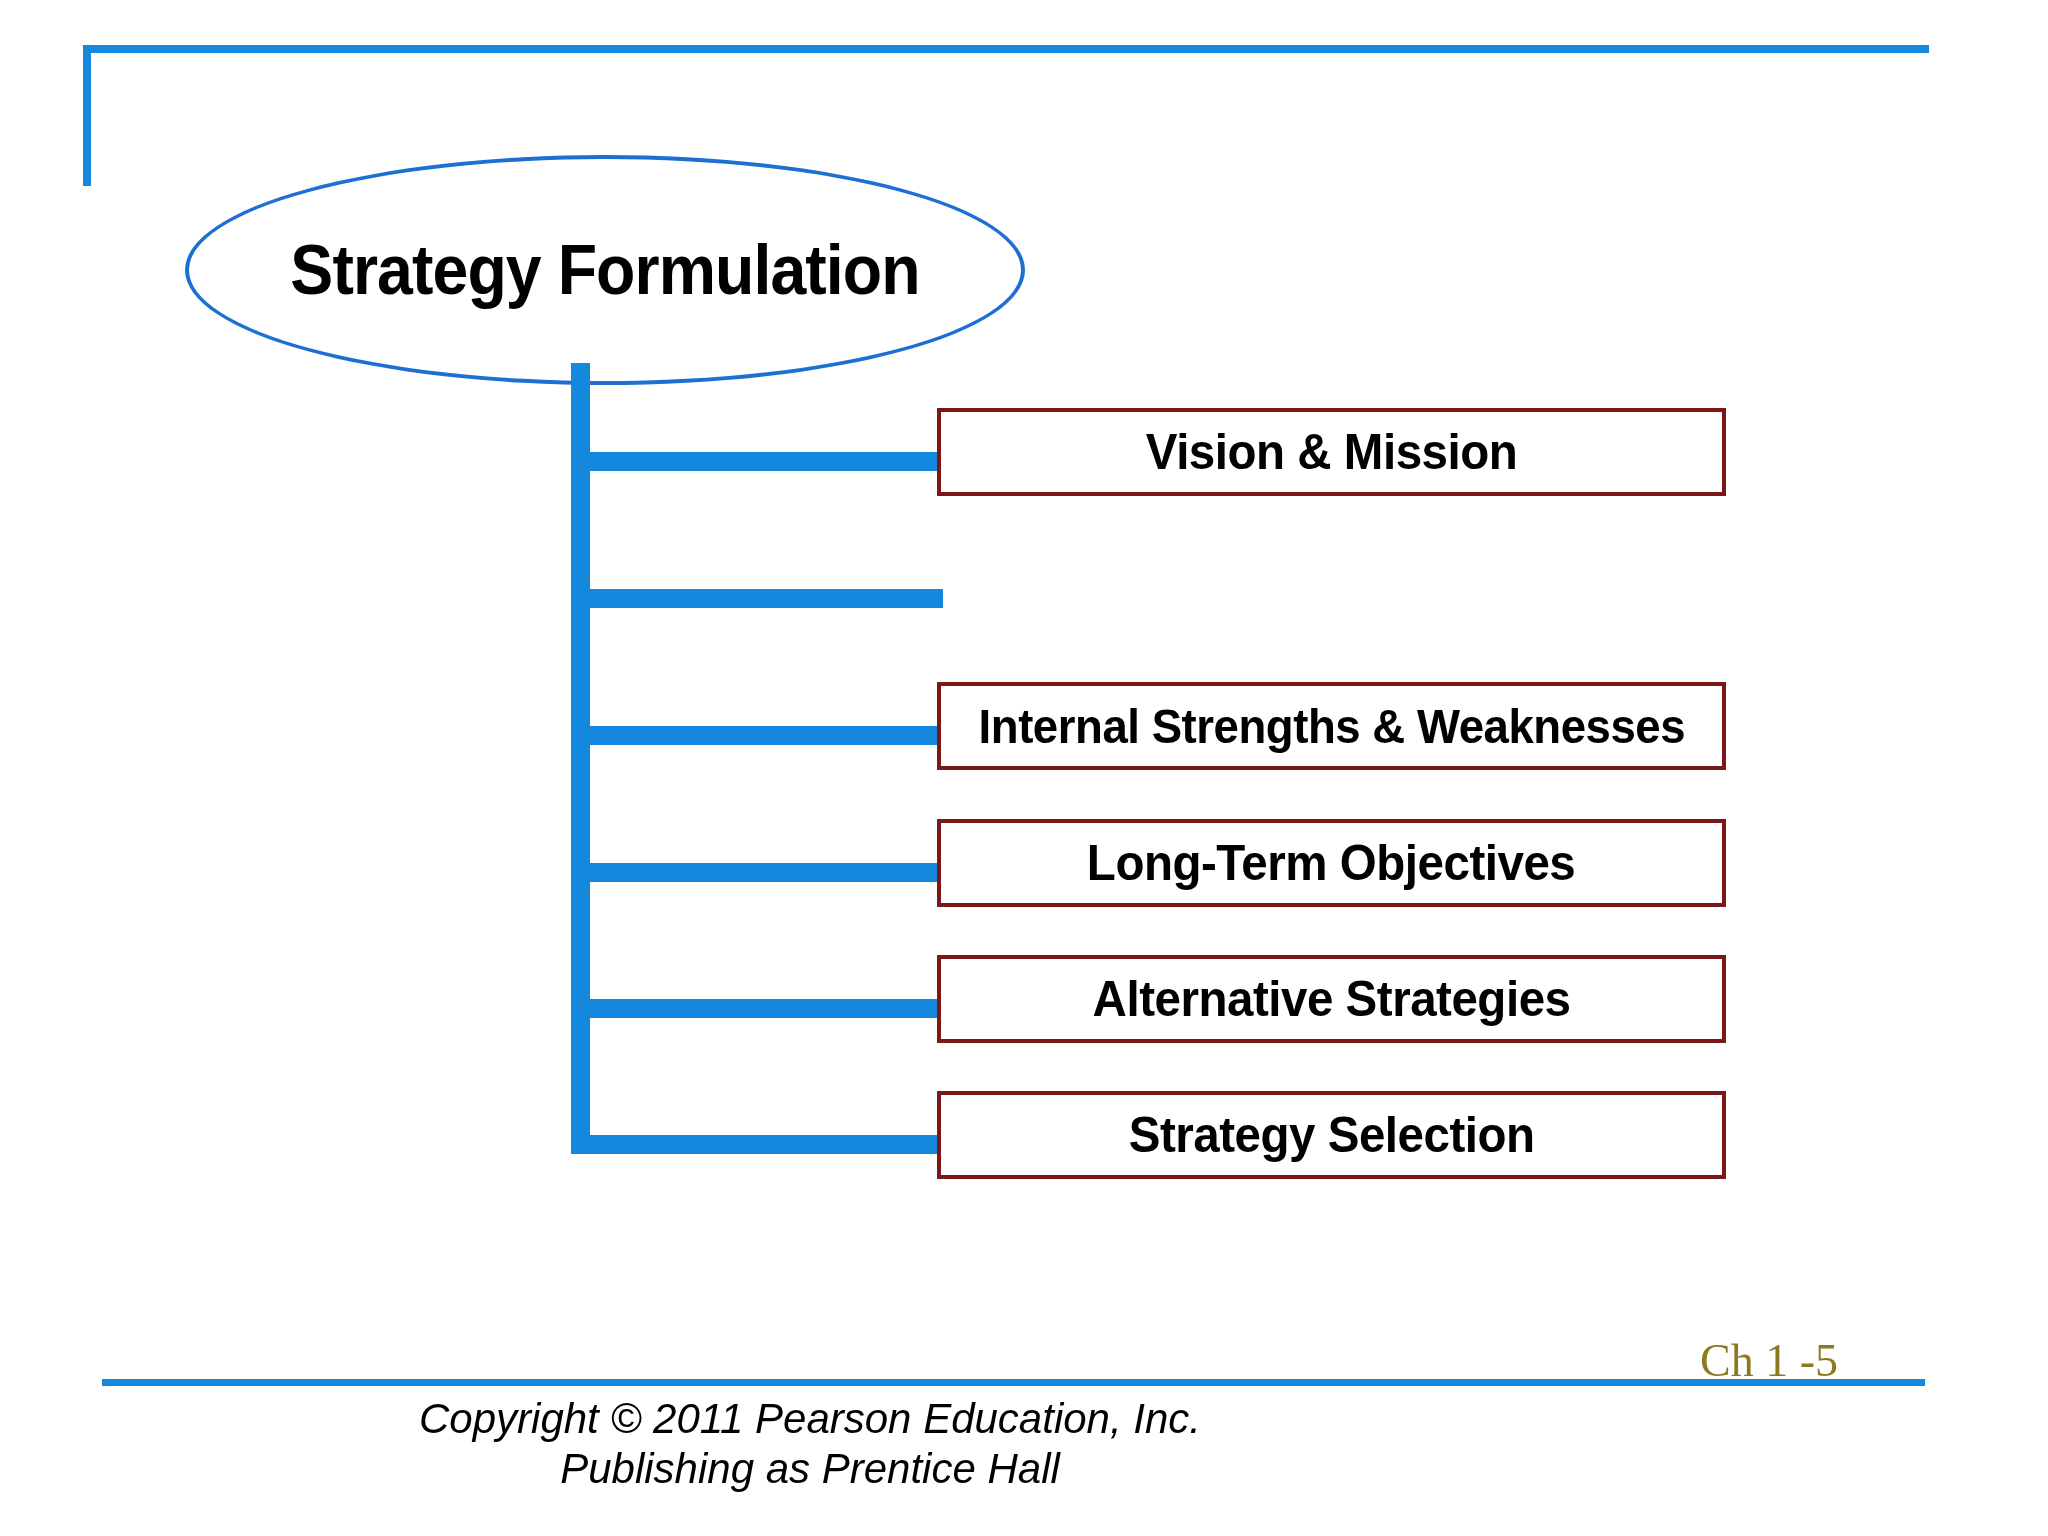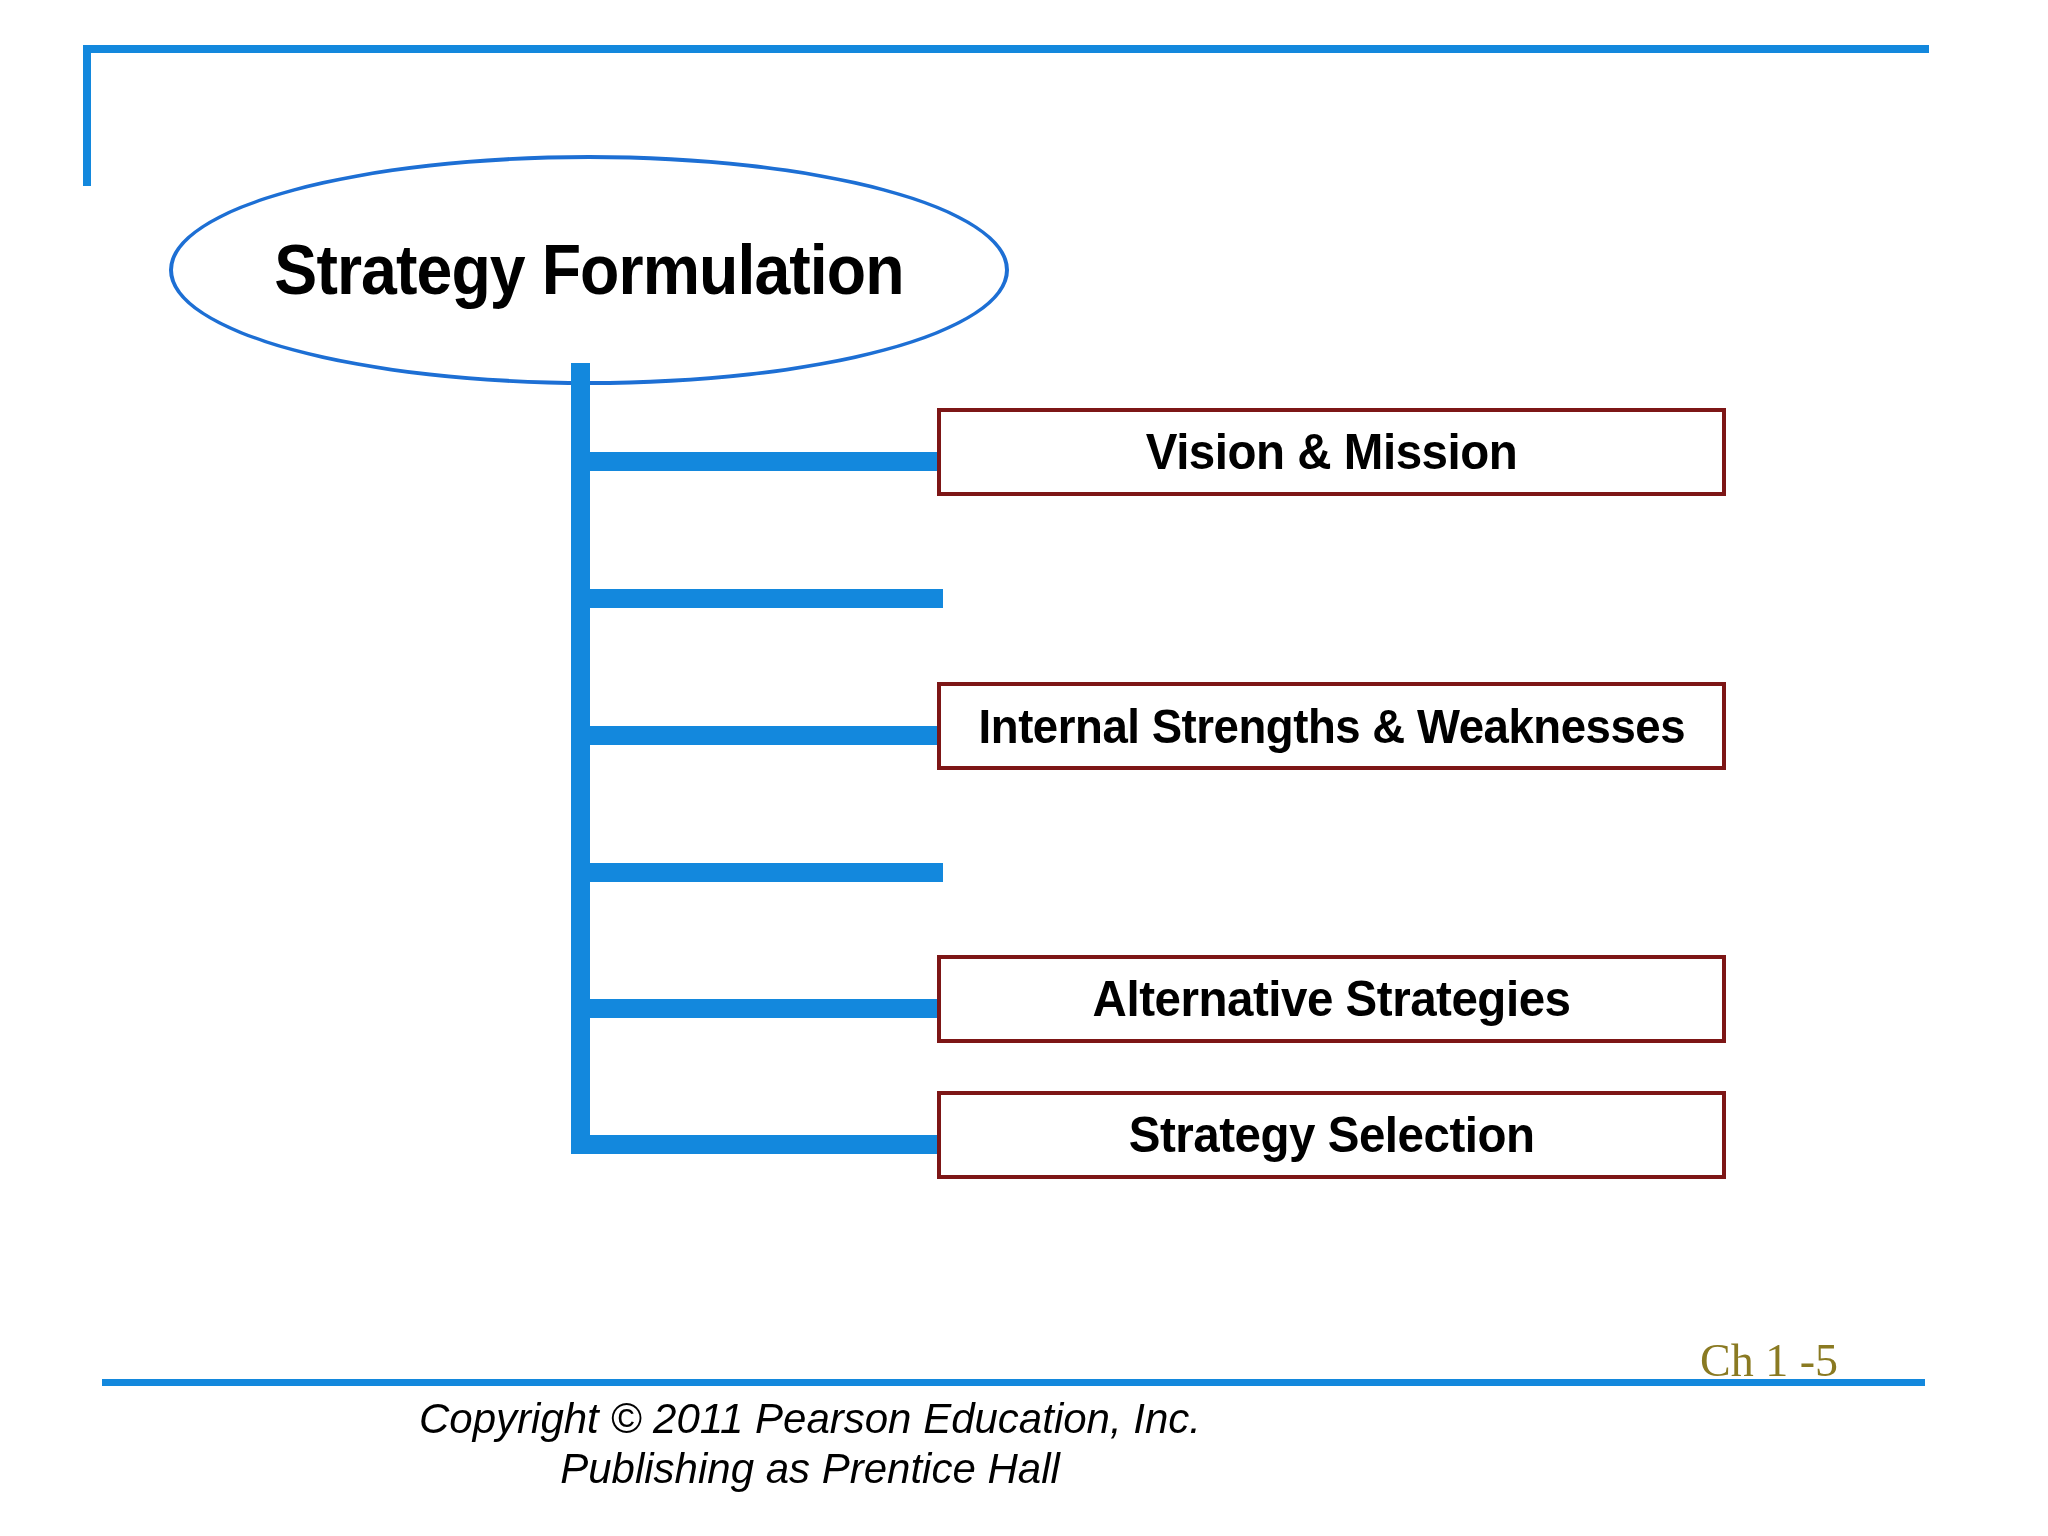--- a/index.html
+++ b/index.html
@@ -35,21 +35,21 @@
     left: 83px;
     top: 45px;
     width: 8px;
     height: 141px;
     background: #1388dd;
   }
 
   
   .ellipse {
     position: absolute;
-    left: 169px;
+    left: 185px;
     top: 155px;
     width: 840px;
     height: 230px;
     border: 4px solid #1d6fd4;
     border-radius: 50%;
     box-sizing: border-box;
     background: #ffffff;
     display: flex;
     align-items: center;
     justify-content: center;
@@ -166,20 +166,23 @@
 
   <div class="node-box" style="top:408px">
     <span class="node-label">Vision &amp; Mission</span>
   </div>
 
 
   <div class="node-box" style="top:682px">
     <span class="node-label wide">Internal Strengths &amp; Weaknesses</span>
   </div>
 
+  <div class="node-box" style="top:819px">
+    <span class="node-label">Long-Term Objectives</span>
+  </div>
 
   <div class="node-box" style="top:955px">
     <span class="node-label">Alternative Strategies</span>
   </div>
 
   <div class="node-box" style="top:1091px">
     <span class="node-label">Strategy Selection</span>
   </div>
 
   <div class="footer-rule"></div>

